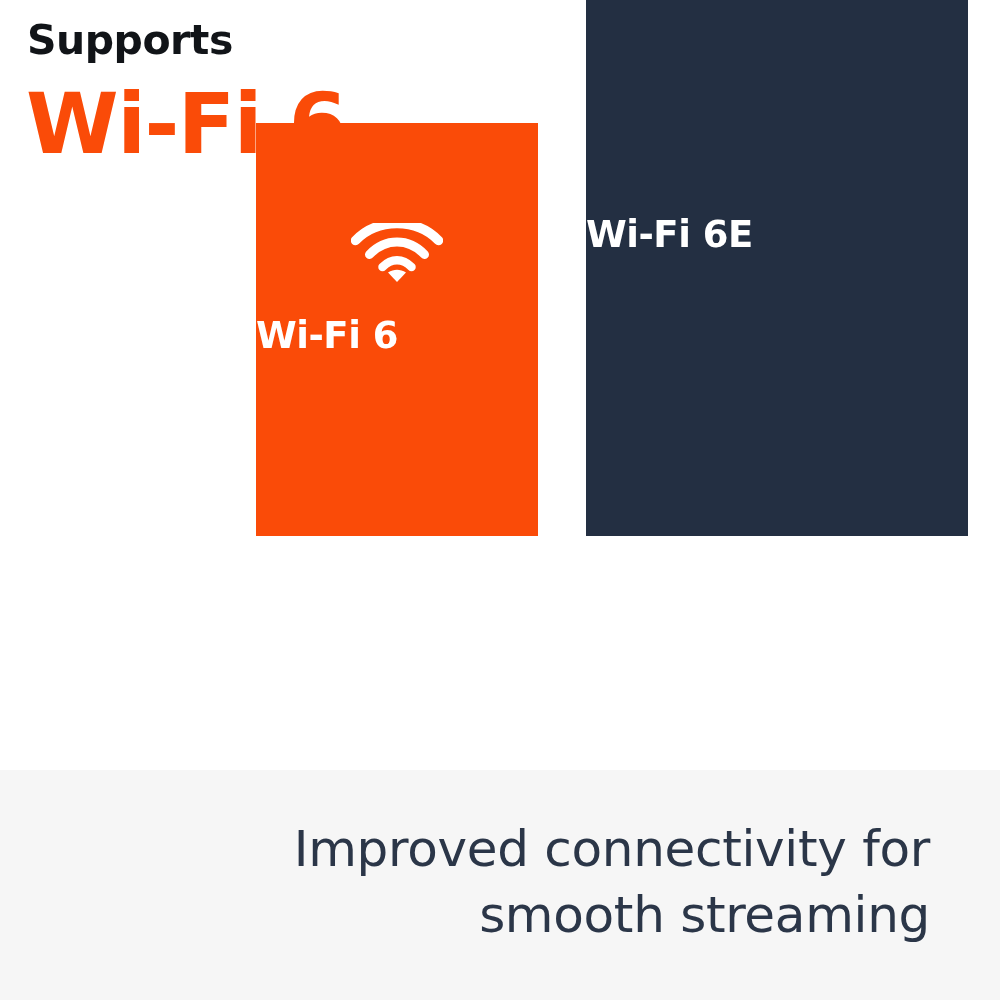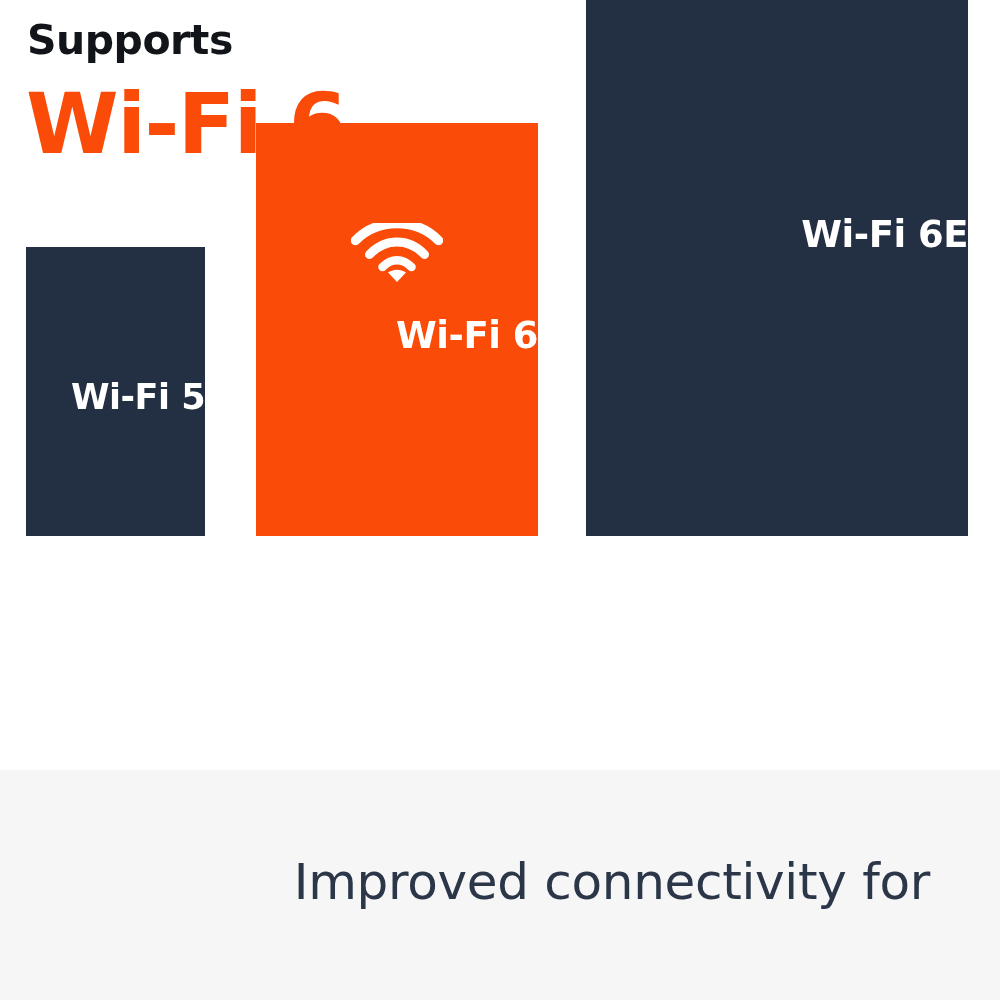--- a/index.html
+++ b/index.html
@@ -65,21 +65,21 @@
     box-sizing: border-box;
     display: flex;
     flex-direction: column;
     align-items: center;
     justify-content: flex-start;
   }
   .bar-label {
     position: absolute;
     left: 0;
     width: 100%;
-    text-align: right;
+    text-align: left;
     color: #ffffff;
     font-weight: 700;
     white-space: nowrap;
   }
 
   
   #bar-wifi5 {
     left: 26px;
     width: 179px;
     height: 289px;
@@ -161,23 +161,20 @@
 
 <div id="canvas">
 
   <div id="header">
     <div id="supports-label">Supports</div>
     <div id="headline">Wi-Fi 6</div>
   </div>
 
   <div id="chart">
 
-    <div class="bar" id="bar-wifi5">
-      <span class="bar-label">Wi-Fi 5</span>
-    </div>
 
     <div class="bar" id="bar-wifi6">
       <span id="wifi-icon-wrap">
         <svg viewBox="0 0 92 60" xmlns="http://www.w3.org/2000/svg" aria-hidden="true">
           <path d="M4.5 17.5 C16 5.5 30 0.5 46 0.5 C62 0.5 76 5.5 87.5 17.5" fill="none" stroke="#FFFFFF" stroke-width="9.5" stroke-linecap="round"></path>
           <path d="M18.5 31.5 C26.5 23 35.5 19 46 19 C56.5 19 65.5 23 73.5 31.5" fill="none" stroke="#FFFFFF" stroke-width="9" stroke-linecap="round"></path>
           <path d="M31.5 44 C36 39.5 40.8 37.3 46 37.3 C51.2 37.3 56 39.5 60.5 44" fill="none" stroke="#FFFFFF" stroke-width="8.5" stroke-linecap="round"></path>
           <path d="M46 59 L37 49.5 C40 47.6 43 46.7 46 46.7 C49 46.7 52 47.6 55 49.5 Z" fill="#FFFFFF"></path>
         </svg>
       </span>
@@ -186,16 +183,17 @@
 
     <div class="bar" id="bar-wifi6e">
       <span class="bar-label">Wi-Fi 6E</span>
     </div>
 
   </div>
 
   <div id="caption-band">
     <div id="caption-text">
       <span class="line">Improved connectivity for</span>
+      <span class="line">smooth streaming</span>
     </div>
   </div>
 
 </div>
 
 </body></html>

